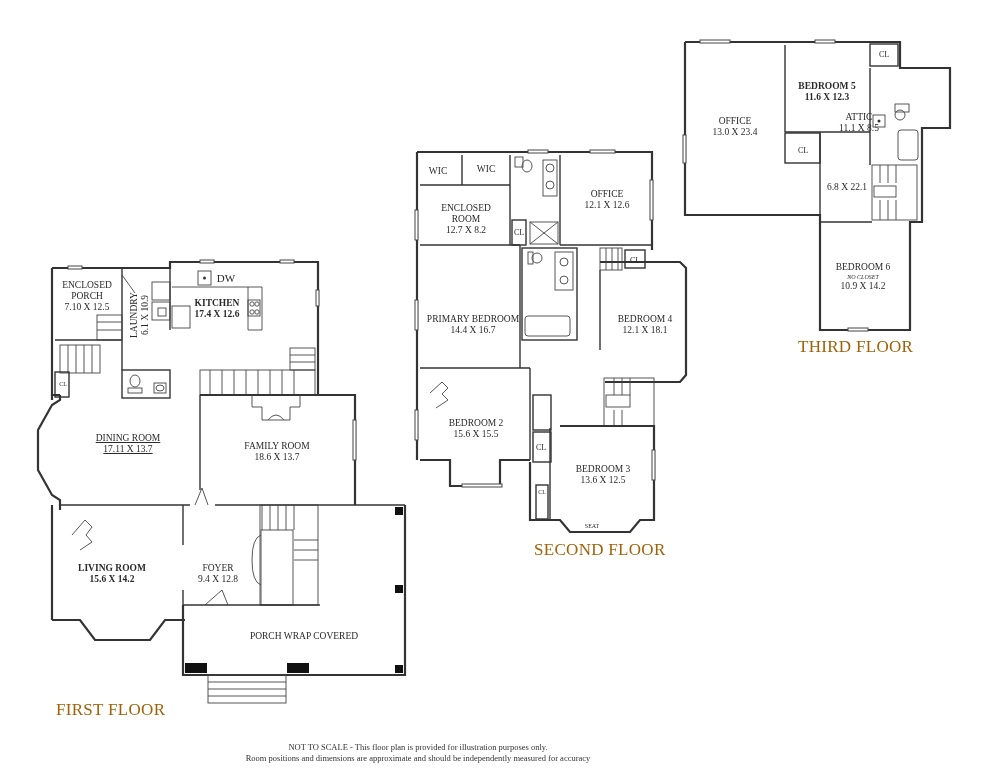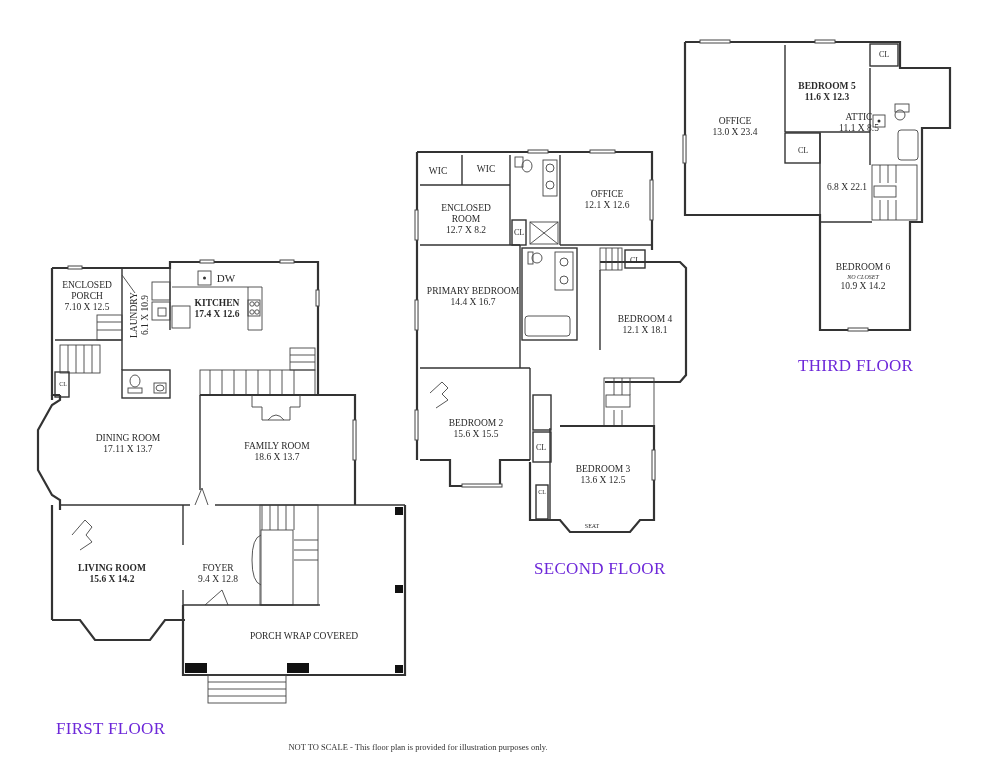--- a/index.html
+++ b/index.html
@@ -7,21 +7,21 @@
   svg.plan { position: absolute; left: 0; top: 0; width: 1000px; height: 773px; }
   .wall { fill: none; stroke: #333; stroke-width: 2.2; }
   .wall2 { fill: none; stroke: #333; stroke-width: 1.4; }
   .thin { fill: none; stroke: #444; stroke-width: 0.9; }
   .win { fill: #fff; stroke: #444; stroke-width: 1; }
   .post { fill: #111; }
   .lbl { position: absolute; text-align: center; font-size: 9.5px; line-height: 11px; color: #2a2a2a; white-space: nowrap; transform: translateX(-50%); }
   .lbl.small { font-size: 8px; line-height: 9px; }
   .lbl.tiny { font-size: 6px; font-style: italic; line-height: 8px; }
   .lbl.vert { transform: translate(-50%,-50%) rotate(-90deg); }
-  .floor-title { position: absolute; font-size: 17px; color: #6d28d9; letter-spacing: 0.3px; white-space: nowrap; margin-top: 19px; }
+  .floor-title { position: absolute; font-size: 17px; color: #a16207; letter-spacing: 0.3px; white-space: nowrap; }
   .disclaimer { position: absolute; left: 0; width: 836px; top: 742px; text-align: center; font-size: 8.5px; line-height: 11px; color: #333; }
 </style>
 </head>
 <body>
 
 <svg class="plan" viewBox="0 0 1000 773" xmlns="http://www.w3.org/2000/svg">
 
   <g>
 
     <polyline class="wall" points="52,268 52,395 60,395"></polyline>
@@ -245,21 +245,21 @@
   <div class="lbl vert" style="left:140px;top:315px;">
     <div>LAUNDRY</div>
     <div>6.1 X 10.9</div>
   </div>
   <div class="lbl" style="left:217px;top:298px;font-weight:bold;">
     <div>KITCHEN</div>
     <div>17.4 X 12.6</div>
   </div>
   <div class="lbl small" style="left:226px;top:274px;font-size:11px;">DW</div>
   <div class="lbl small" style="left:63px;top:380px;font-size:6px;">CL</div>
-  <div class="lbl" style="left:128px;top:433px;">
+  <div class="lbl" style="left:128px;top:433px;text-decoration:underline;">
     <div>DINING ROOM</div>
     <div>17.11 X 13.7</div>
   </div>
   <div class="lbl" style="left:277px;top:441px;">
     <div>FAMILY ROOM</div>
     <div>18.6 X 13.7</div>
   </div>
   <div class="lbl" style="left:112px;top:563px;font-weight:bold;">
     <div>LIVING ROOM</div>
     <div>15.6 X 14.2</div>
@@ -280,21 +280,21 @@
   <div class="lbl" style="left:466px;top:203px;">
     <div>ENCLOSED</div>
     <div>ROOM</div>
     <div>12.7 X 8.2</div>
   </div>
   <div class="lbl" style="left:607px;top:189px;">
     <div>OFFICE</div>
     <div>12.1 X 12.6</div>
   </div>
   <div class="lbl small" style="left:519px;top:228px;">CL</div>
-  <div class="lbl" style="left:473px;top:286px;">
+  <div class="lbl" style="left:473px;top:314px;">
     <div>PRIMARY BEDROOM</div>
     <div>14.4 X 16.7</div>
   </div>
   <div class="lbl small" style="left:635px;top:256px;">CL</div>
   <div class="lbl" style="left:645px;top:314px;">
     <div>BEDROOM 4</div>
     <div>12.1 X 18.1</div>
   </div>
   <div class="lbl" style="left:476px;top:418px;">
     <div>BEDROOM 2</div>
@@ -329,13 +329,14 @@
   <div class="lbl" style="left:863px;top:262px;">
     <div>BEDROOM 6</div>
     <div class="lbl tiny" style="position:static;transform:none;">NO CLOSET</div>
     <div>10.9 X 14.2</div>
   </div>
   <div class="floor-title" style="left:798px;top:337px;">THIRD FLOOR</div>
 </div>
 
 <div class="disclaimer">
   <div>NOT TO SCALE - This floor plan is provided for illustration purposes only.</div>
+  <div>Room positions and dimensions are approximate and should be independently measured for accuracy</div>
 </div>
 
 </body></html>

